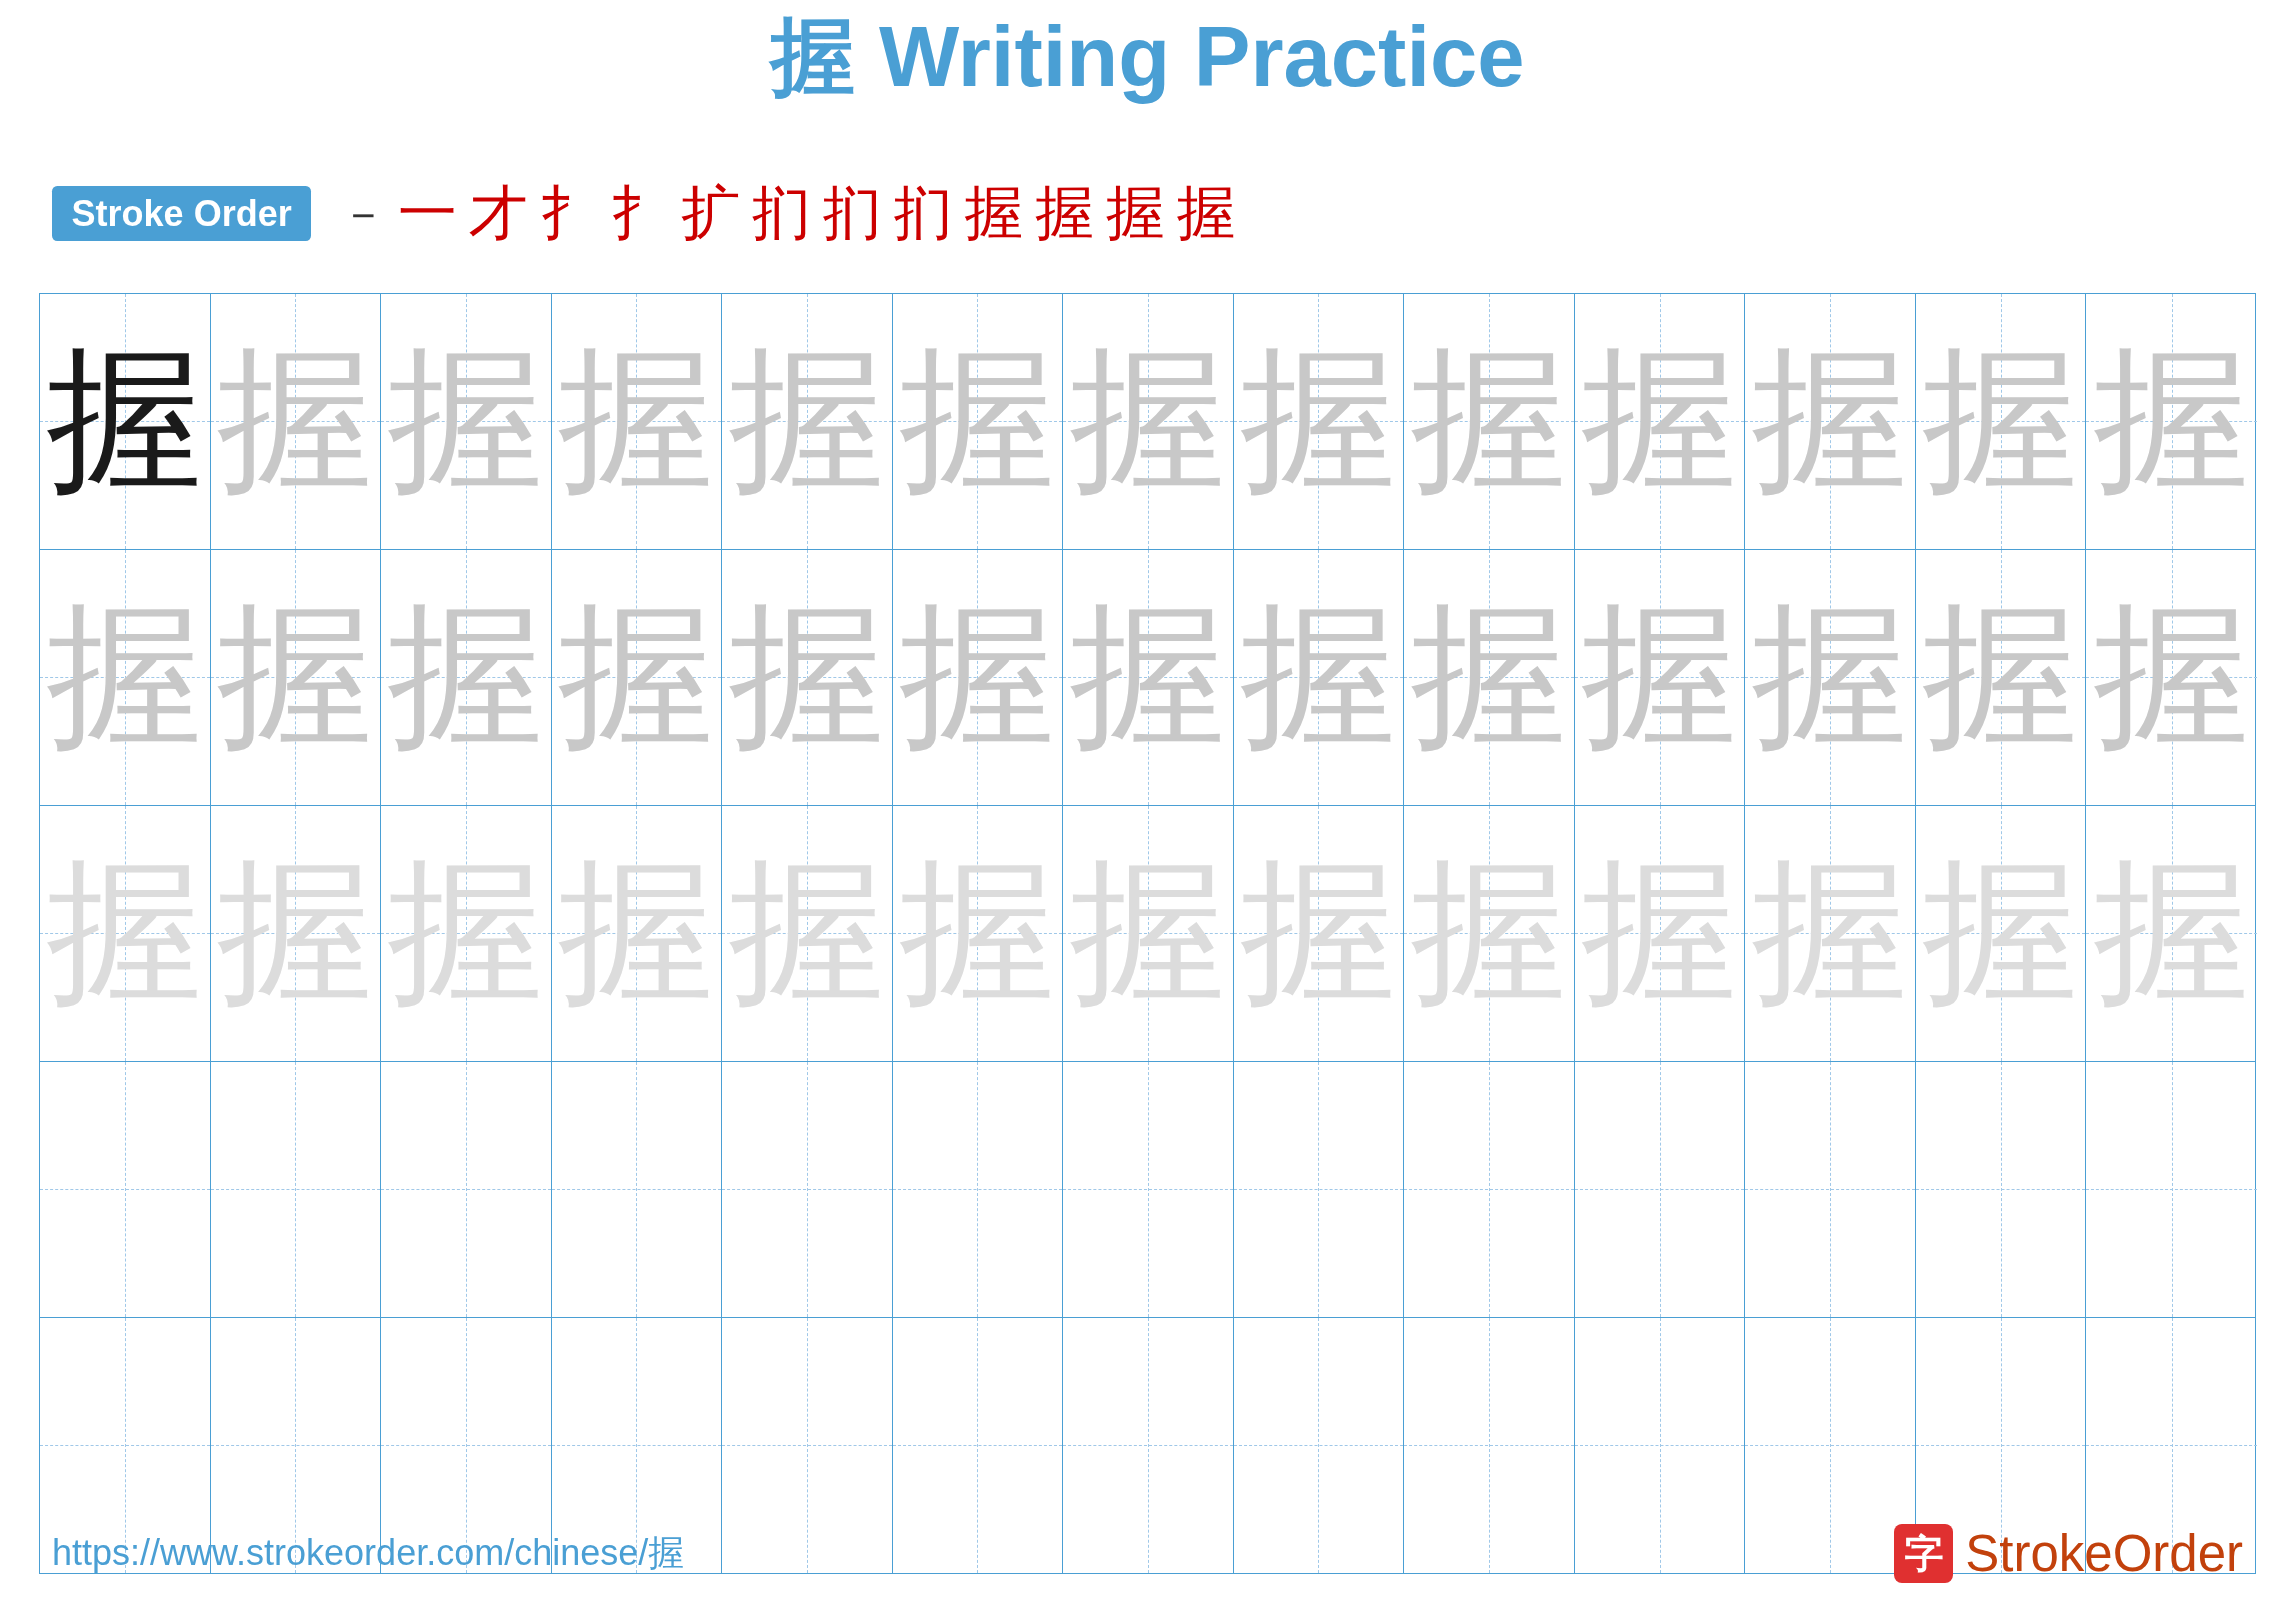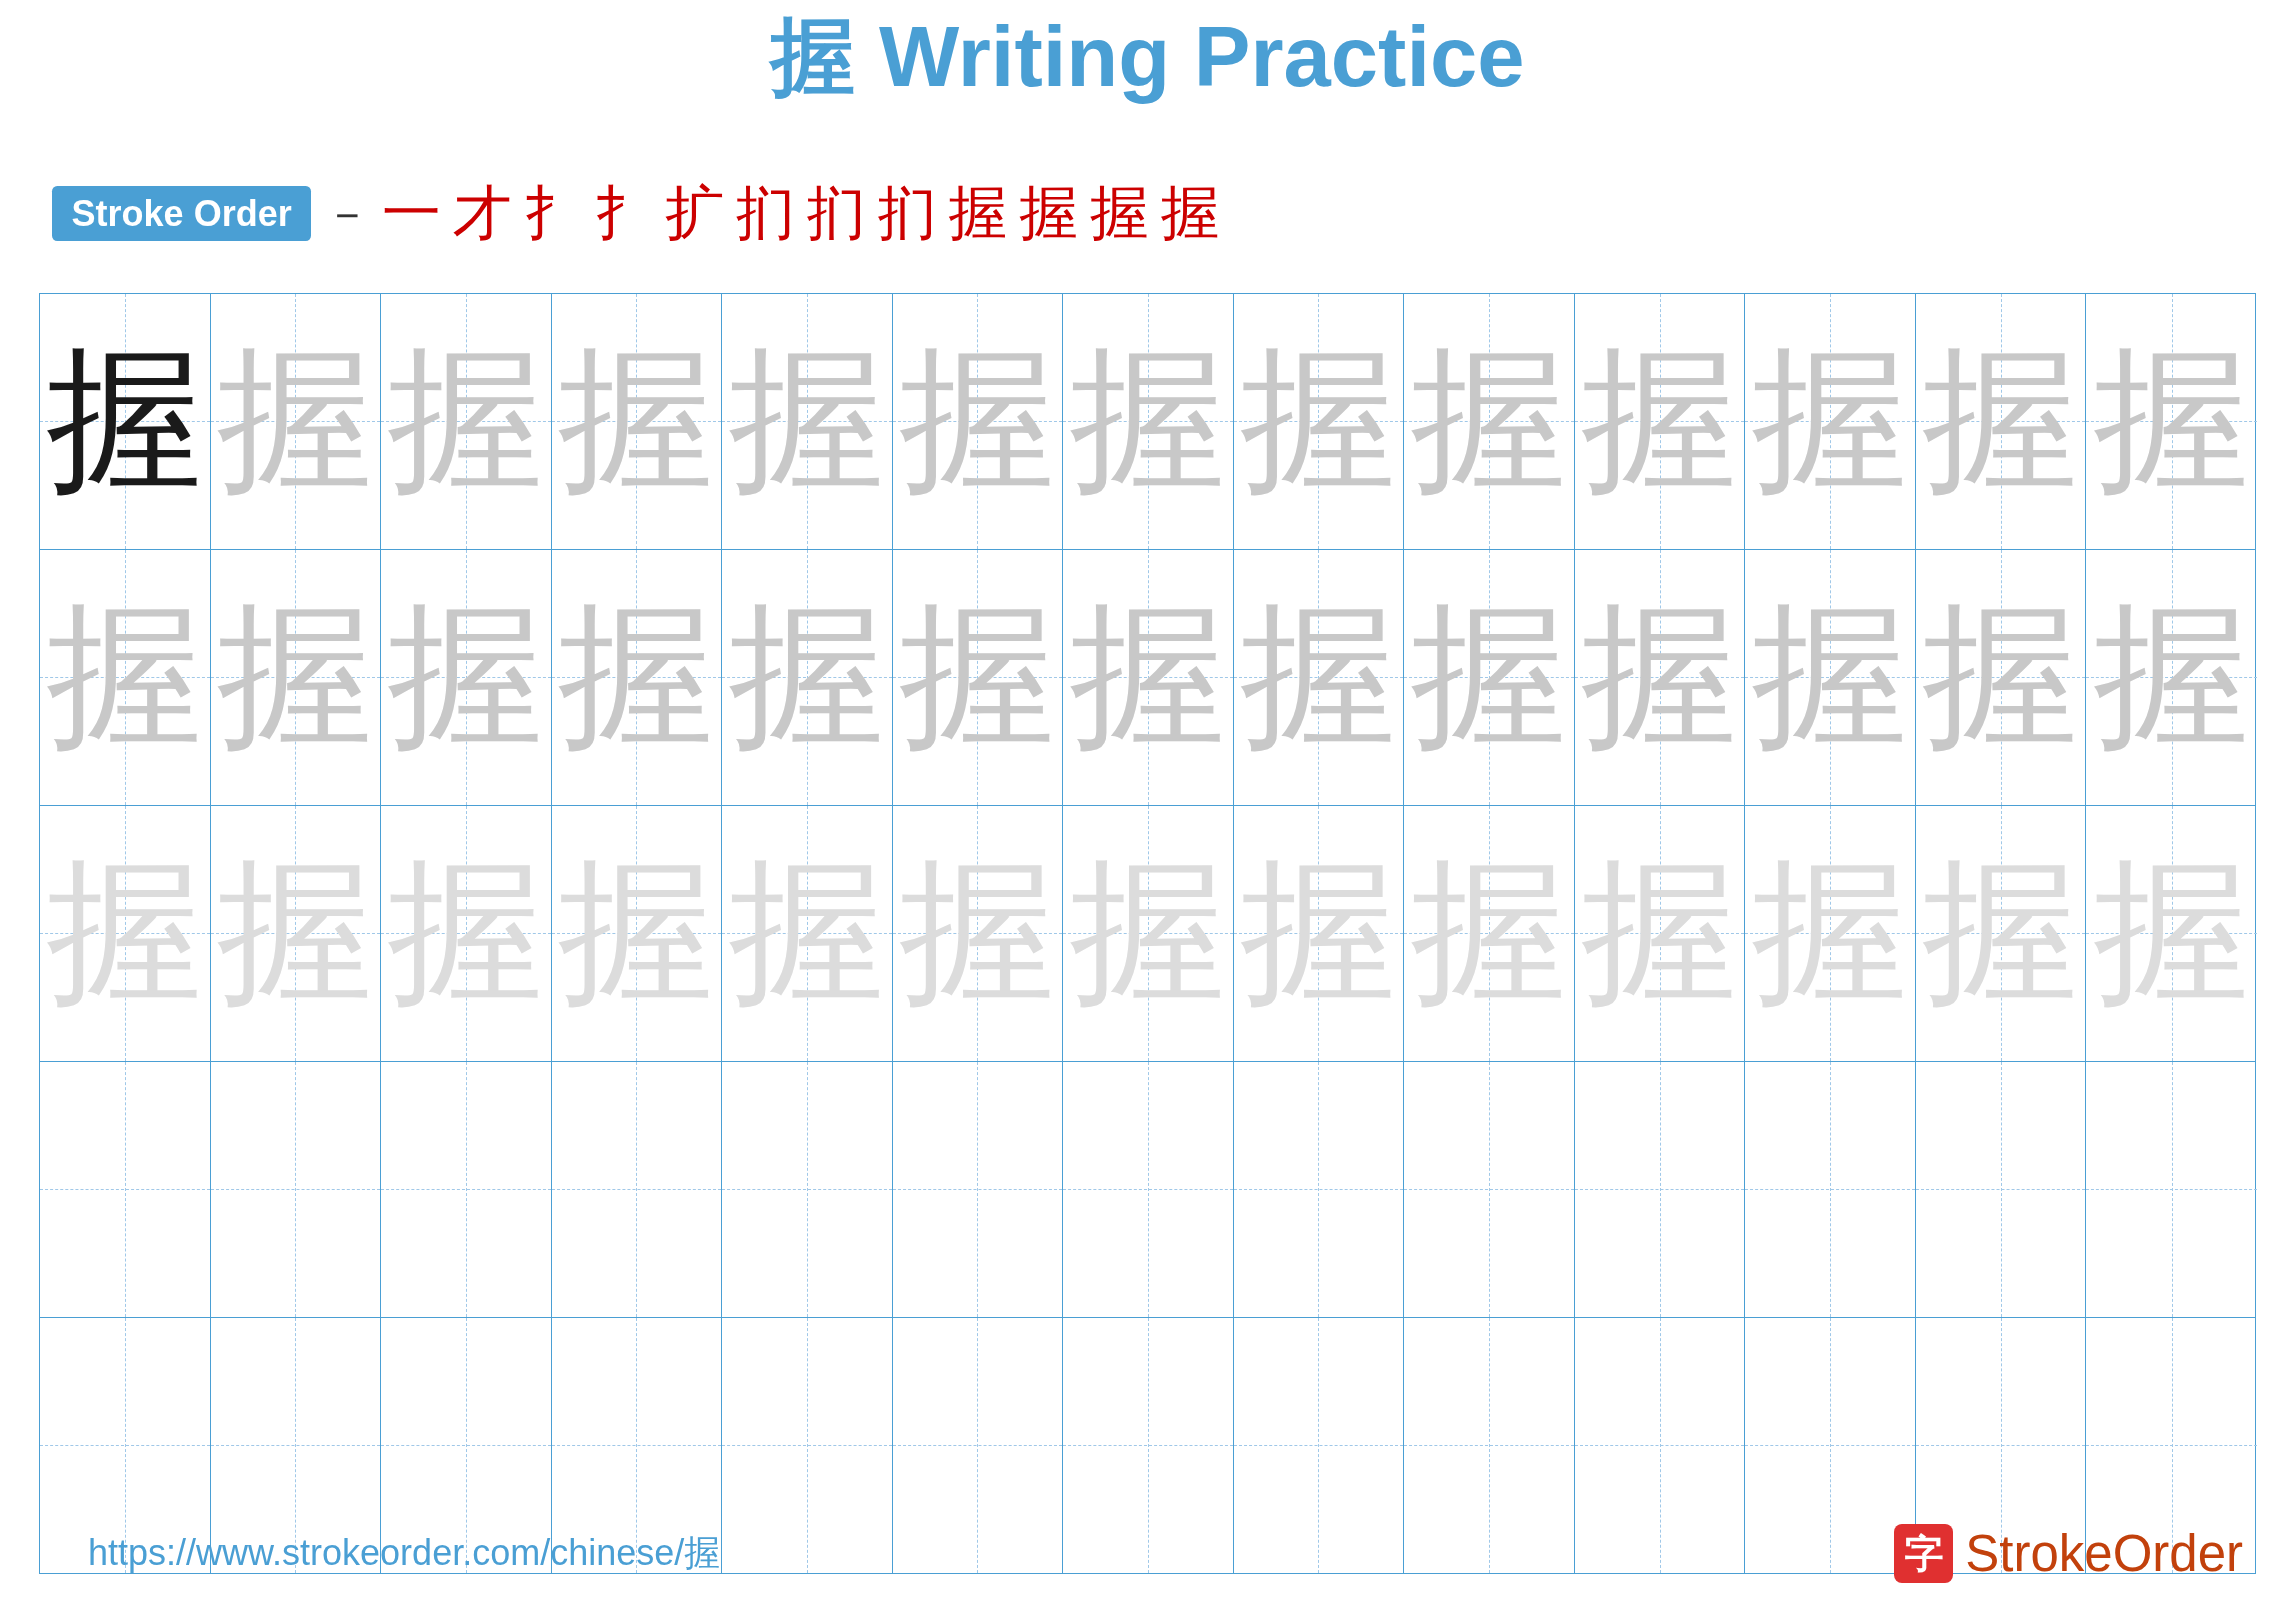--- a/index.html
+++ b/index.html
@@ -22,21 +22,21 @@
       font-weight: bold;
       color: #4a9fd4;
       font-family: sans-serif;
     }
 
     
     .stroke-order-section {
       display: flex;
       align-items: center;
       padding: 19.6px 52px 26px 52px;
-      gap: 13px;
+      gap: 29px;
     }
     .stroke-order-badge {
       background: #4a9fd4;
       color: white;
       font-size: 36px;
       font-family: sans-serif;
       font-weight: bold;
       padding: 6.5px 19.6px;
       border-radius: 5.2px;
       white-space: nowrap;
@@ -125,21 +125,20 @@
     
     .footer {
       position: absolute;
       bottom: 39px;
       left: 0;
       right: 0;
       display: flex;
       align-items: center;
       justify-content: space-between;
       padding: 0 52px;
-      margin-left: 36px;
     }
     .footer-url {
       font-size: 36px;
       color: #4a9fd4;
       font-family: sans-serif;
     }
     .footer-logo {
       display: flex;
       align-items: center;
       gap: 11.8px;

